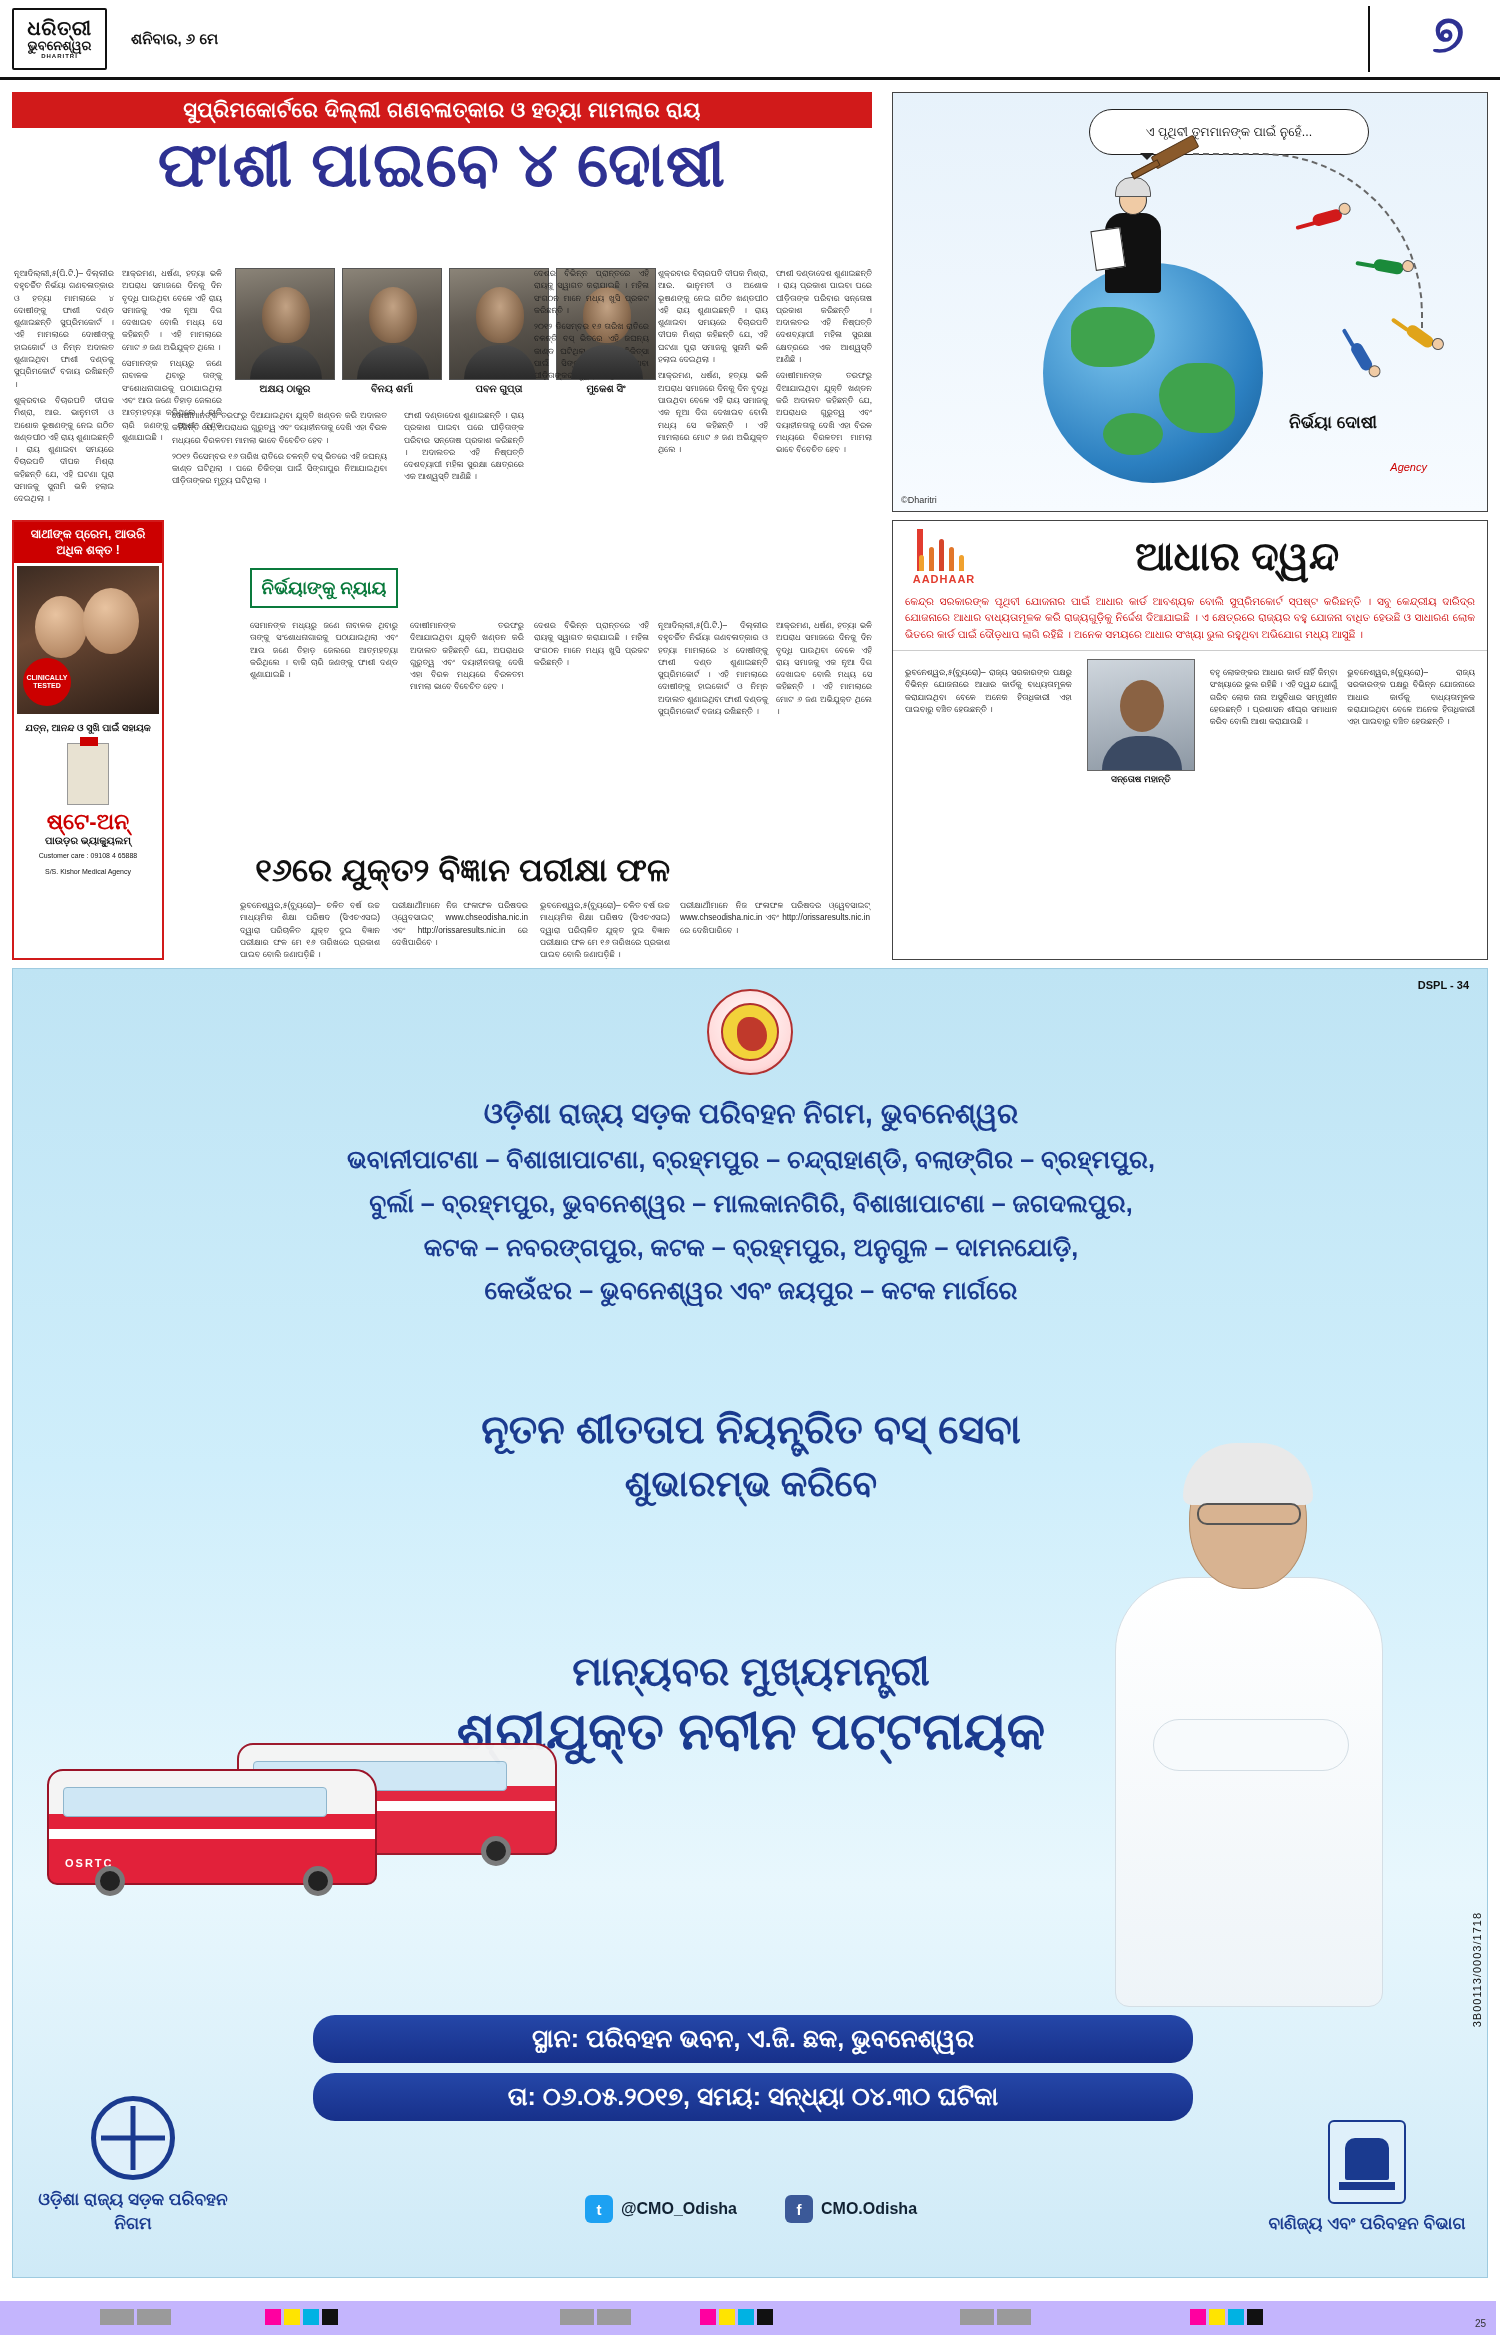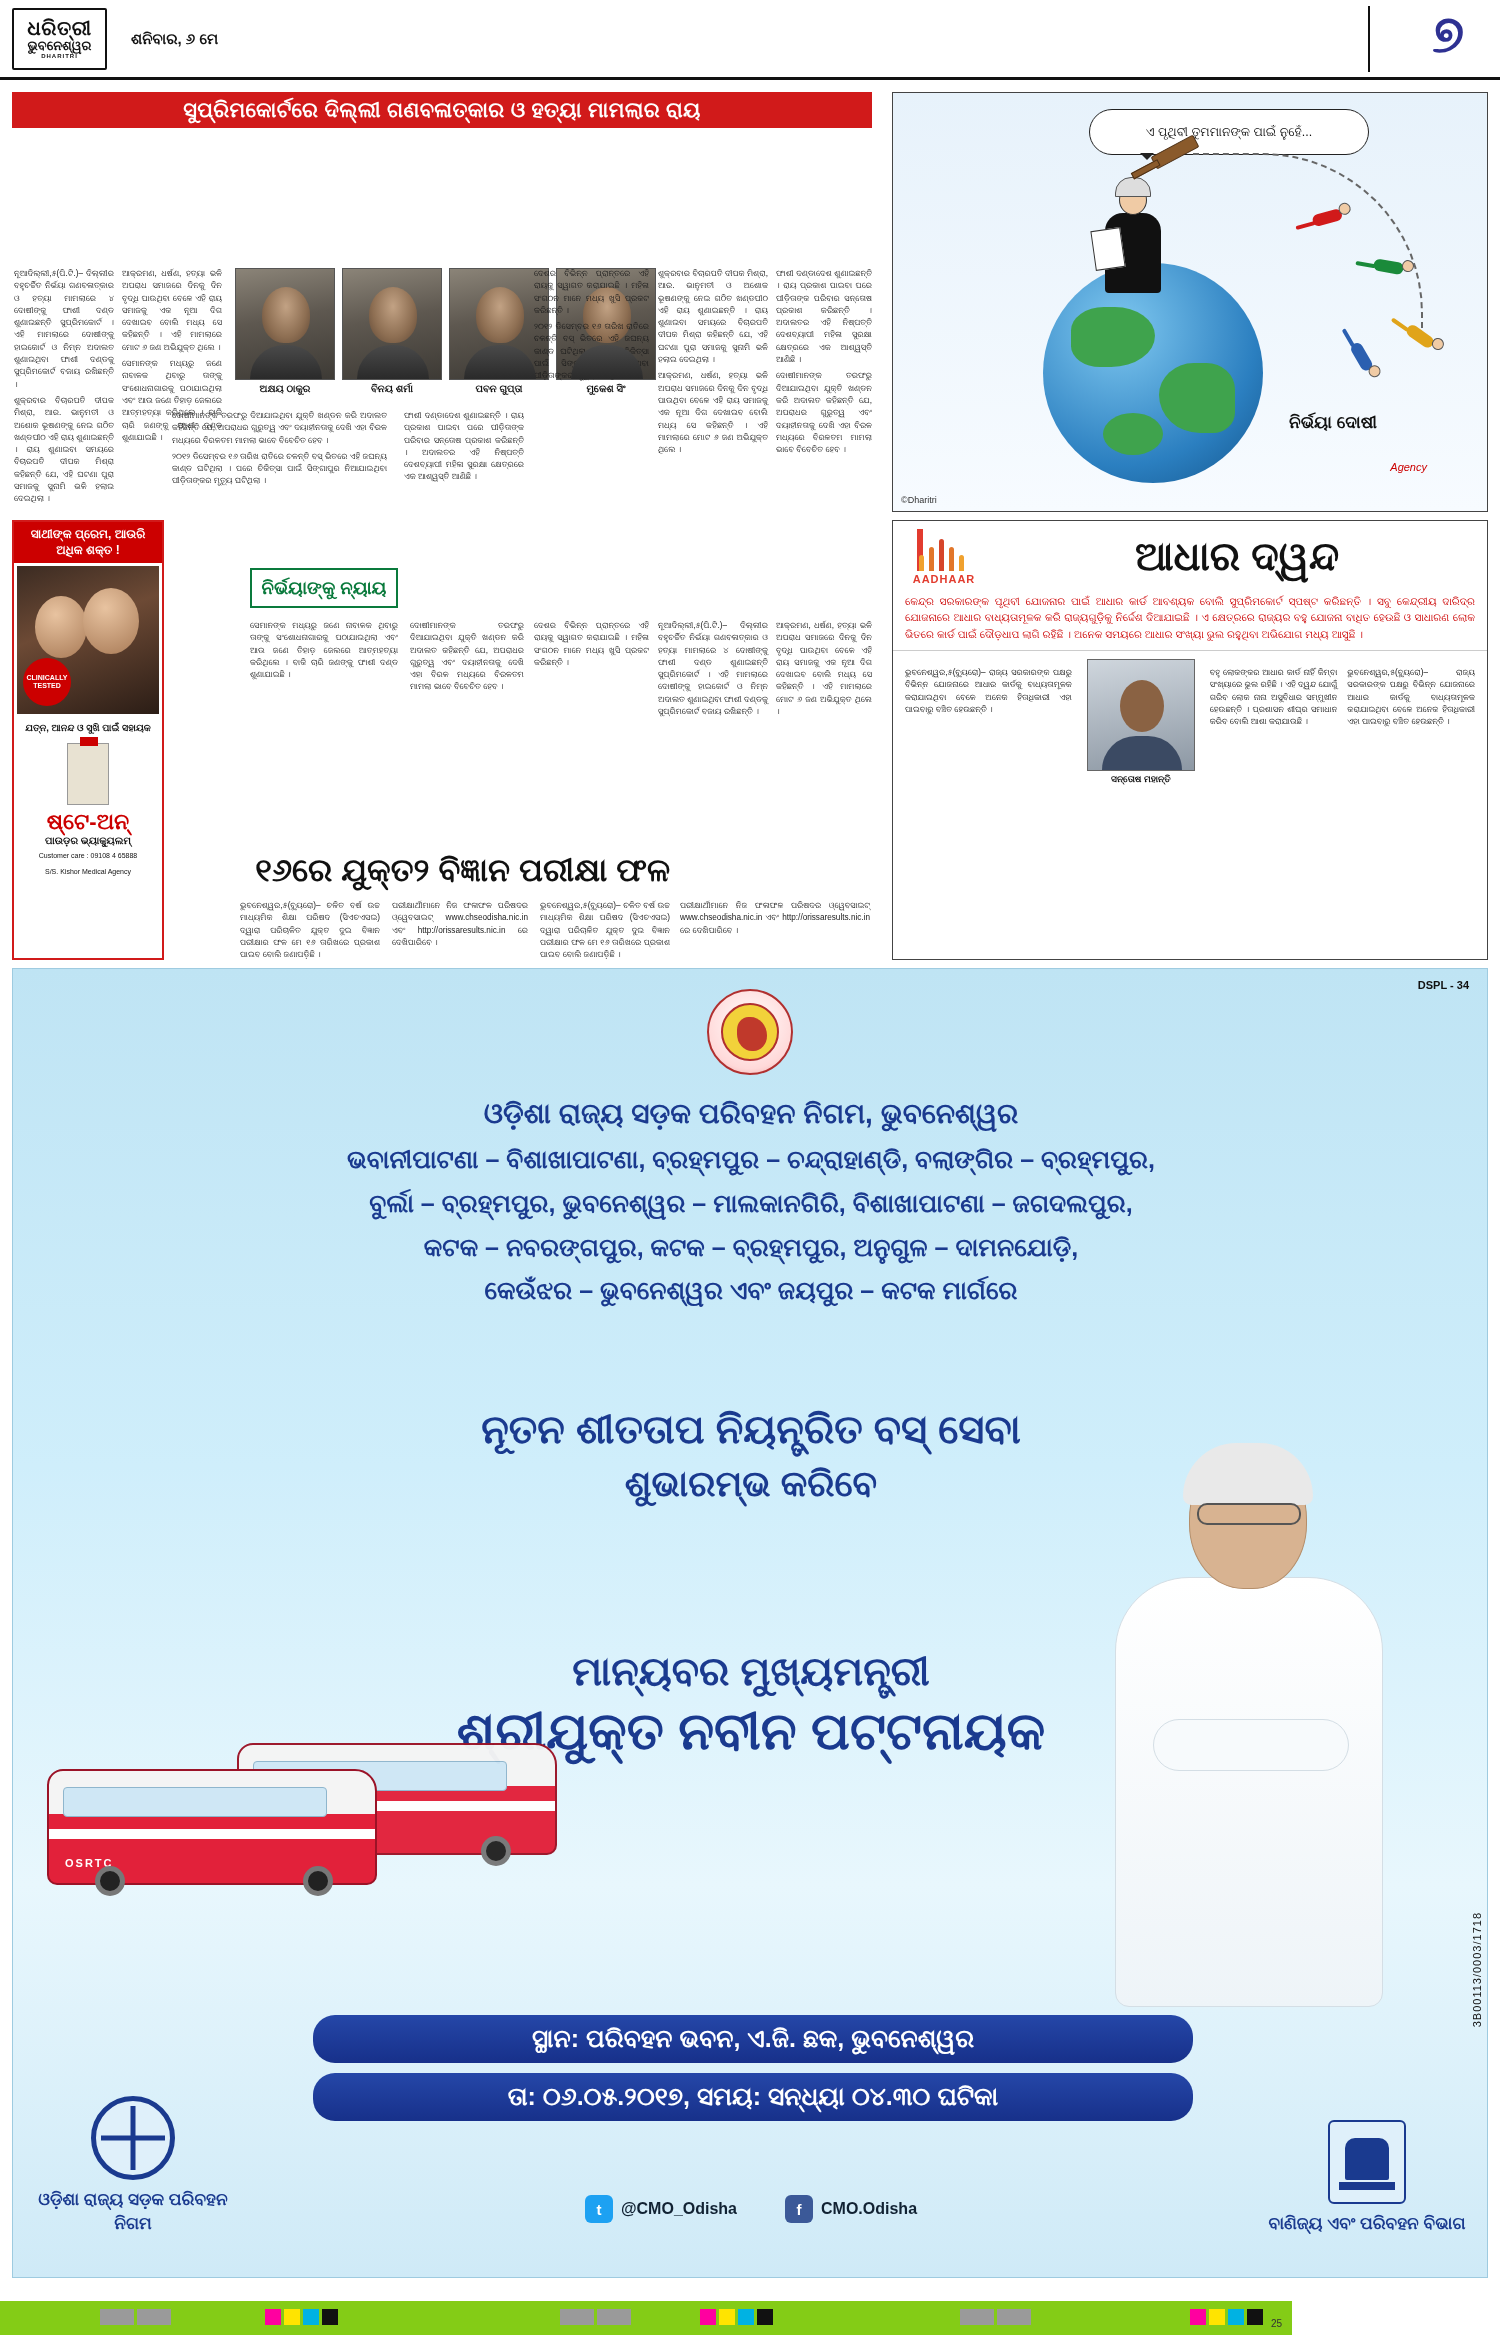--- a/index.html
+++ b/index.html
@@ -313,21 +313,21 @@
     position:relative;
   }
   .gov-logo .lion { position:absolute; left:50%; top:16px; transform:translateX(-50%); width:44px; height:42px; background:#1a3a8f; border-radius:10px 10px 2px 2px; }
   .gov-logo .base { position:absolute; left:50%; bottom:12px; transform:translateX(-50%); width:56px; height:8px; background:#1a3a8f; }
   .vcode {
     position:absolute; right:4px; bottom:250px; font-size:11px; color:#111;
     writing-mode:vertical-rl; transform:rotate(180deg); letter-spacing:1px;
   }
 
   
-  .colorbar { position:absolute; left:0; bottom:0; width:1292px; height:34px; background:#84cc16; }
+  .colorbar { position:absolute; left:0; bottom:0; width:1496px; height:34px; background:#c4b5fd; }
   .cb-group { position:absolute; top:8px; display:flex; gap:3px; }
   .cb-sq { width:16px; height:16px; }
   .cb-gray { width:34px; height:16px; background:#9a9a9a; }
   .pgnum { position:absolute; right:10px; bottom:6px; font-size:10px; color:#333; }
 </style>
 </head>
 <body>
 
 <div class="page">
 
@@ -336,20 +336,21 @@
       <div class="logo-main">ଧରିତ୍ରୀ</div>
       <div class="logo-sub">ଭୁବନେଶ୍ୱର</div>
       <div class="logo-tiny">DHARITRI</div>
     </div>
     <div class="masthead-date">ଶନିବାର, ୬ ମେ</div>
     <div class="masthead-rule"></div>
     <div class="page-no">୭</div>
   </div>
 
   <div class="banner">ସୁପ୍ରିମକୋର୍ଟରେ ଦିଲ୍ଲୀ ଗଣବଳାତ୍କାର ଓ ହତ୍ୟା ମାମଲାର ରାୟ</div>
+  <div class="headline">ଫାଶୀ ପାଇବେ ୪ ଦୋଷୀ</div>
 
   <div class="photos">
     <div class="photo-cell">
       <div class="photo"></div>
       <div class="photo-cap">ଅକ୍ଷୟ ଠାକୁର</div>
     </div>
     <div class="photo-cell">
       <div class="photo"></div>
       <div class="photo-cap">ବିନୟ ଶର୍ମା</div>
     </div>

